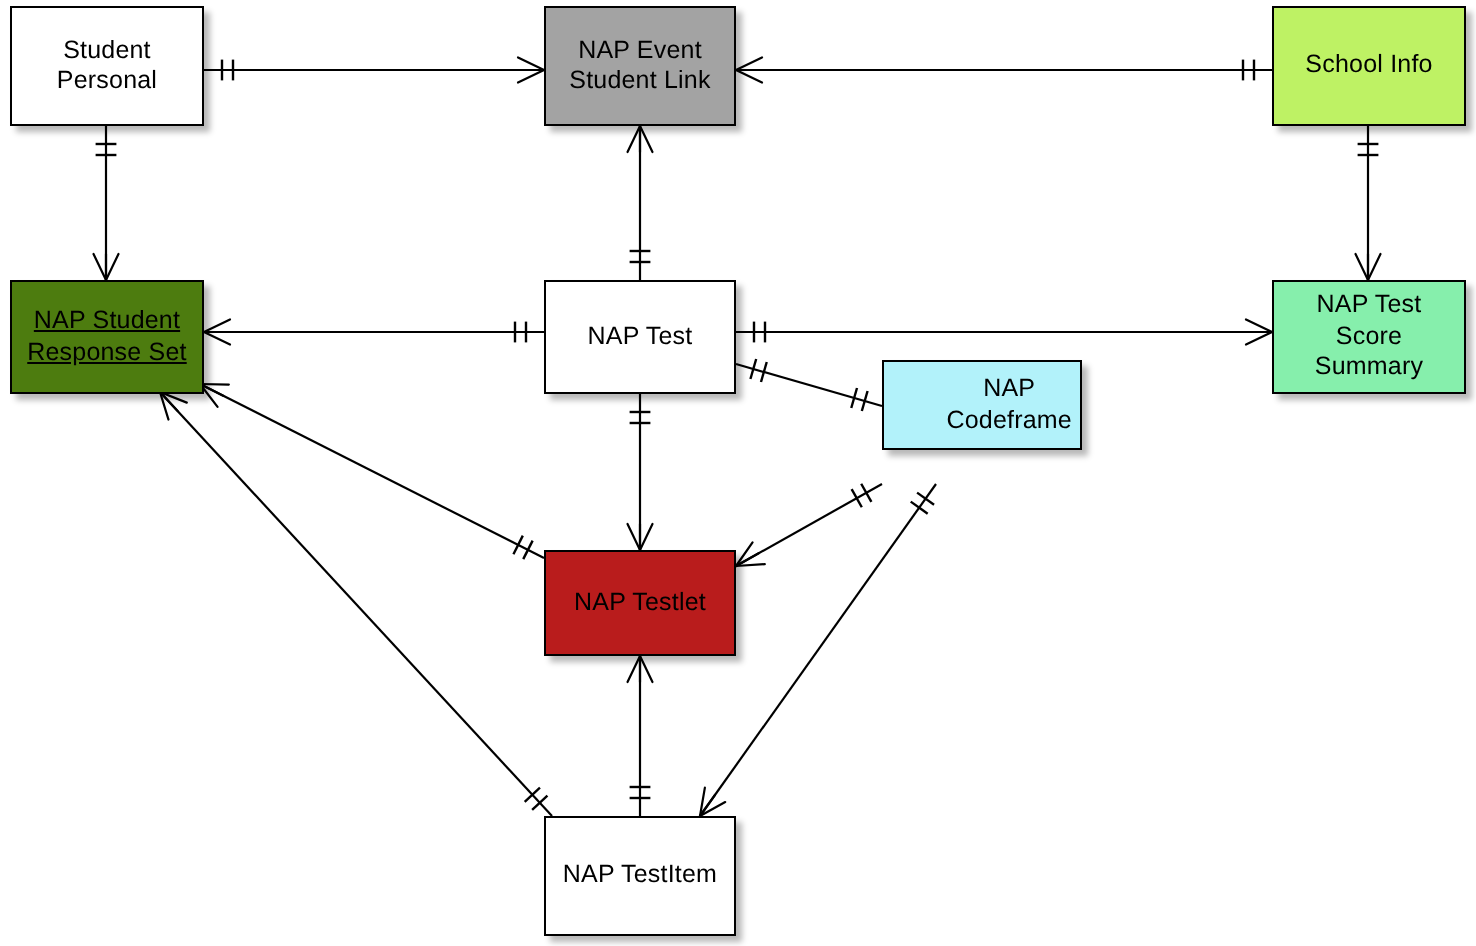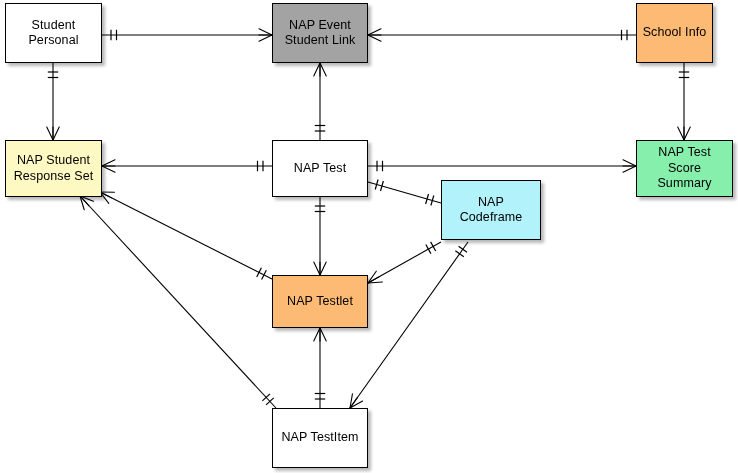--- a/index.html
+++ b/index.html
@@ -163,37 +163,37 @@
       </g>
     </svg>
 <div class="entity" style="left: 5px; top: 3px; width: 97px; height: 60px; background: rgb(255, 255, 255); justify-content: center;">
       <div class="label">Student
 Personal</div>
     </div>
     <div class="entity" style="left: 272px; top: 3px; width: 96px; height: 60px; background: #a3a3a3;">
       <div class="label">NAP Event
 Student Link</div>
     </div>
-    <div class="entity" style="left: 636px; top: 3px; width: 77px; height: 60px; background: #fdba74;">
+    <div class="entity" style="left: 636px; top: 3px; width: 97px; height: 60px; background: #bef264;">
       <div class="label">School Info</div>
     </div>
-    <div class="entity" style="left: 5px; top: 140px; width: 97px; height: 57px; background: #fef9c3;">
+    <div class="entity" style="left: 5px; top: 140px; width: 97px; height: 57px; background: #4d7c0f; text-decoration: underline;">
       <div class="label">NAP Student
 Response Set</div>
     </div>
     <div class="entity" style="left: 272px; top: 140px; width: 96px; height: 57px; background: rgb(255, 255, 255);">
       <div class="label">NAP Test</div>
     </div>
     <div class="entity" style="left: 636px; top: 140px; width: 97px; height: 57px; background: #86efac;">
       <div class="label">NAP Test Score
 Summary</div>
     </div>
-    <div class="entity highlight" style="left: 441px; top: 180px; width: 100px; height: 60px; background: rgb(178, 242, 250);">
+    <div class="entity highlight" style="left: 441px; top: 180px; width: 100px; height: 45px; background: rgb(178, 242, 250); justify-content: flex-end;">
       <div class="label">NAP
 Codeframe</div>
     </div>
-    <div class="entity" style="left: 272px; top: 275px; width: 96px; height: 53px; background: #fdba74; align-items: center;">
+    <div class="entity" style="left: 272px; top: 275px; width: 96px; height: 53px; background: #b91c1c; align-items: center;">
       <div class="label">NAP Testlet</div>
     </div>
     <div class="entity" style="left: 272px; top: 408px; width: 96px; height: 60px; background: rgb(255, 255, 255);">
       <div class="label">NAP TestItem</div>
     </div>
   </div>
 
 </body></html>

